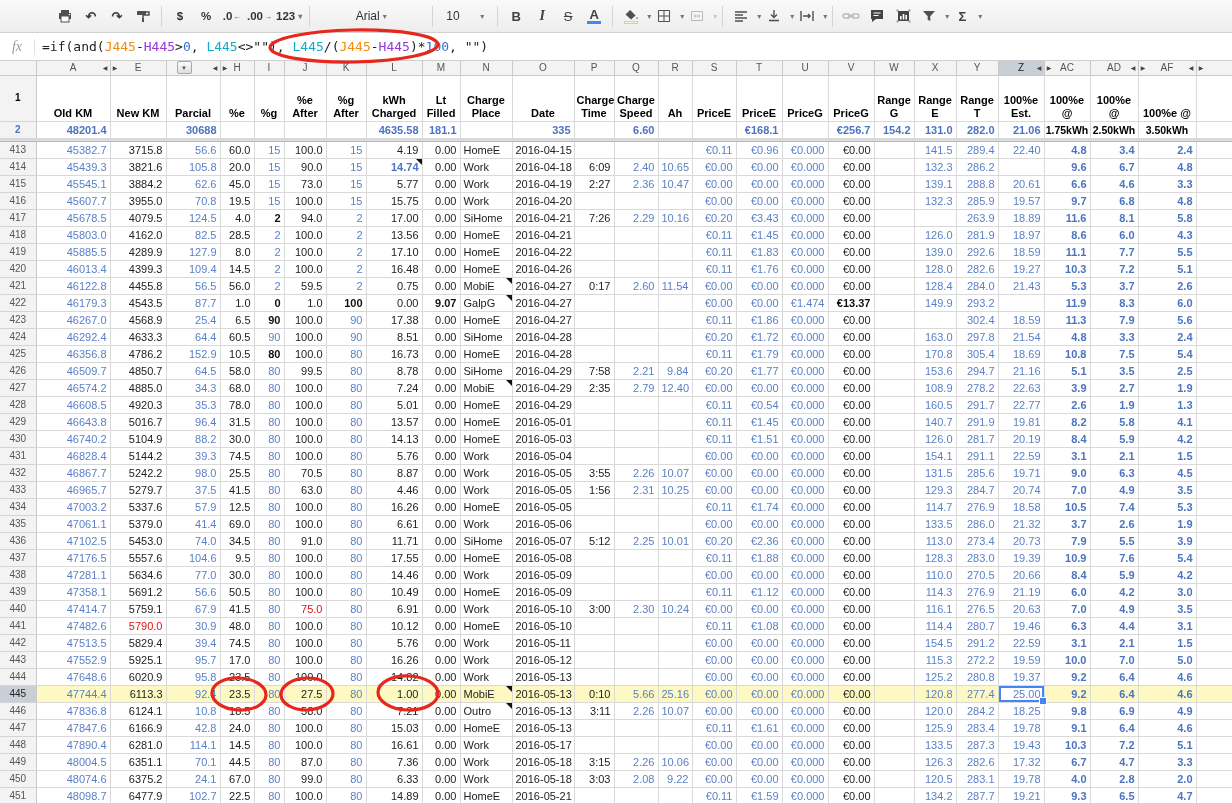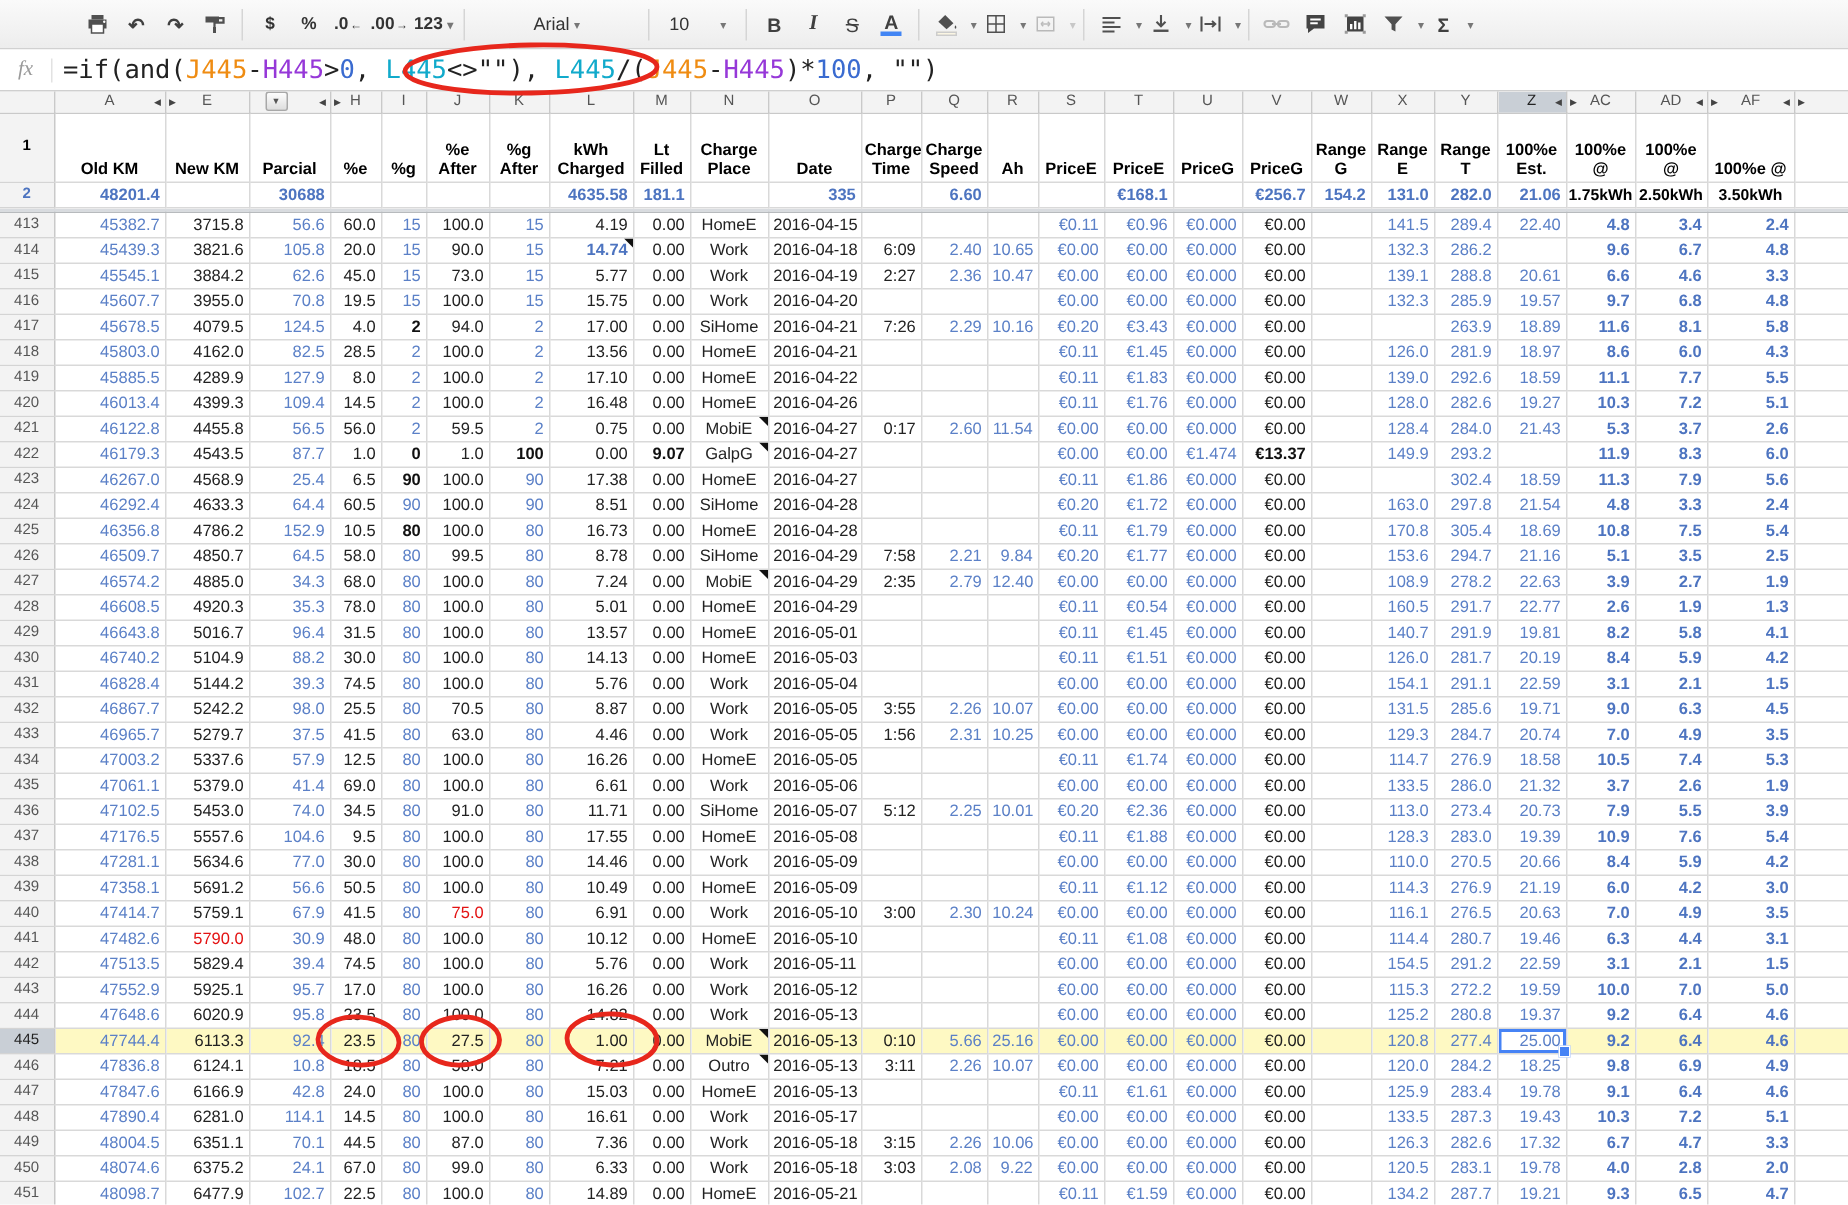--- a/index.html
+++ b/index.html
@@ -18,39 +18,39 @@
 .strike{text-decoration:line-through;font-size:13px}
 .acolor{font-weight:bold;font-size:13px;flex-direction:column;line-height:11px}
 .acolor .bar{width:14px;height:3px;background:#4285f4;margin-top:1px}
 .fillbar{width:14px;height:3px;background:#fbf6e3;border:1px solid #ccc;box-sizing:border-box;margin-top:1px}
 .stack{display:flex;flex-direction:column;align-items:center}
 .fmt{font-size:11.5px;color:#333;font-weight:bold}
 .mini{font-size:8px;color:#333;margin-left:1px}
 
 .fbar{height:27px;background:#fff;border-bottom:1px solid #cfcfcf;display:flex;align-items:center}
 .fx{width:34px;border-right:1px solid #e2e2e2;display:flex;align-items:center;justify-content:center;color:#999;font-family:"Liberation Serif",serif;font-style:italic;font-size:14px}
-.ftext{display:flex;align-items:center;padding-left:7px;font-family:"DejaVu Sans Mono",monospace;font-size:17px;color:#222;white-space:pre}
+.ftext{display:flex;align-items:center;padding-left:7px;font-family:"DejaVu Sans Mono",monospace;font-size:13px;color:#222;white-space:pre}
 .c-o{color:#ef8c12}.c-p{color:#9638d8}.c-t{color:#11aacb}.c-n{color:#3a6bd0}.c-k{color:#222}
 
 table{border-collapse:collapse;table-layout:fixed;width:1232px}
 td{border-right:1px solid #d9d9d9;border-bottom:1px solid #d9d9d9;font-size:11px;padding:0 3px;overflow:hidden;white-space:nowrap;height:17px;box-sizing:border-box;text-align:right;position:relative;color:#222}
 tr.lt td{height:14px;background:#f3f3f3;color:#555;border-right:1px solid #c9c9c9;border-bottom:1px solid #c9c9c9;padding:0 1px;text-align:center}
 .ltc{display:flex;align-items:center;justify-content:space-between;height:100%}
 .lname{font-size:10px;flex:1;text-align:center}
 .mk{font-size:6px;color:#444;width:7px;flex:0 0 7px}
 .ddbox{width:13px;height:11px;background:linear-gradient(#fdfdfd,#dedede);border:1px solid #a8a8a8;border-radius:2px;font-size:6px;color:#555;display:flex;align-items:center;justify-content:center;margin-left:2px}
 td.corner{background:#f3f3f3;border-right:1px solid #c9c9c9;border-bottom:1px solid #c9c9c9}
 td.rh{background:#f3f3f3;color:#555;font-size:10px;text-align:center;border-right:1px solid #c9c9c9;border-bottom:1px solid #d4d4d4;padding:0}
 td.hl{background:#c9cfd6!important;color:#222!important}
 tr.h1 td{height:46px;vertical-align:bottom;text-align:center;font-weight:bold;color:#000;white-space:normal;line-height:1.15;padding:1px 2px}
 tr.h1 td.rh{vertical-align:middle}
 tr.r2 td{font-weight:bold;color:#4d74c0}
 tr.r2 td.kwh{color:#000;text-align:center;font-size:10.5px;padding:0 1px}
 tr.dvd td{height:3px;background:#d8dbdf;border-bottom:1px solid #b7babd;border-right:none;padding:0}
-.b{color:#5b80c7}.d{color:#222}.dl{color:#222;text-align:center}.bb{color:#4d74c0;font-weight:bold}
+.b{color:#5b80c7}.d{color:#222}.dl{color:#222;text-align:left}.bb{color:#4d74c0;font-weight:bold}
 .bu{color:#4d74c0;font-weight:bold}
 .bd{color:#111;font-weight:bold}
 .rd{color:#e31212}
 .cm::after{content:"";position:absolute;top:0;right:0;border-left:6px solid transparent;border-top:6px solid #111}
 tr.hlrow td{background:#fef9c3}
 td.sel{box-shadow:inset 0 0 0 2px #4683f5;overflow:visible;background:#fff!important}
 td.sel .hd{position:absolute;right:-3px;bottom:-3px;width:6px;height:6px;background:#4683f5;border:1px solid #fff;z-index:6}
 
 .overlay{position:absolute;left:0;top:0;width:1232px;height:803px;pointer-events:none;z-index:10}
 .rc{fill:none;stroke:#e7271c;stroke-width:3.2;stroke-linecap:round}

